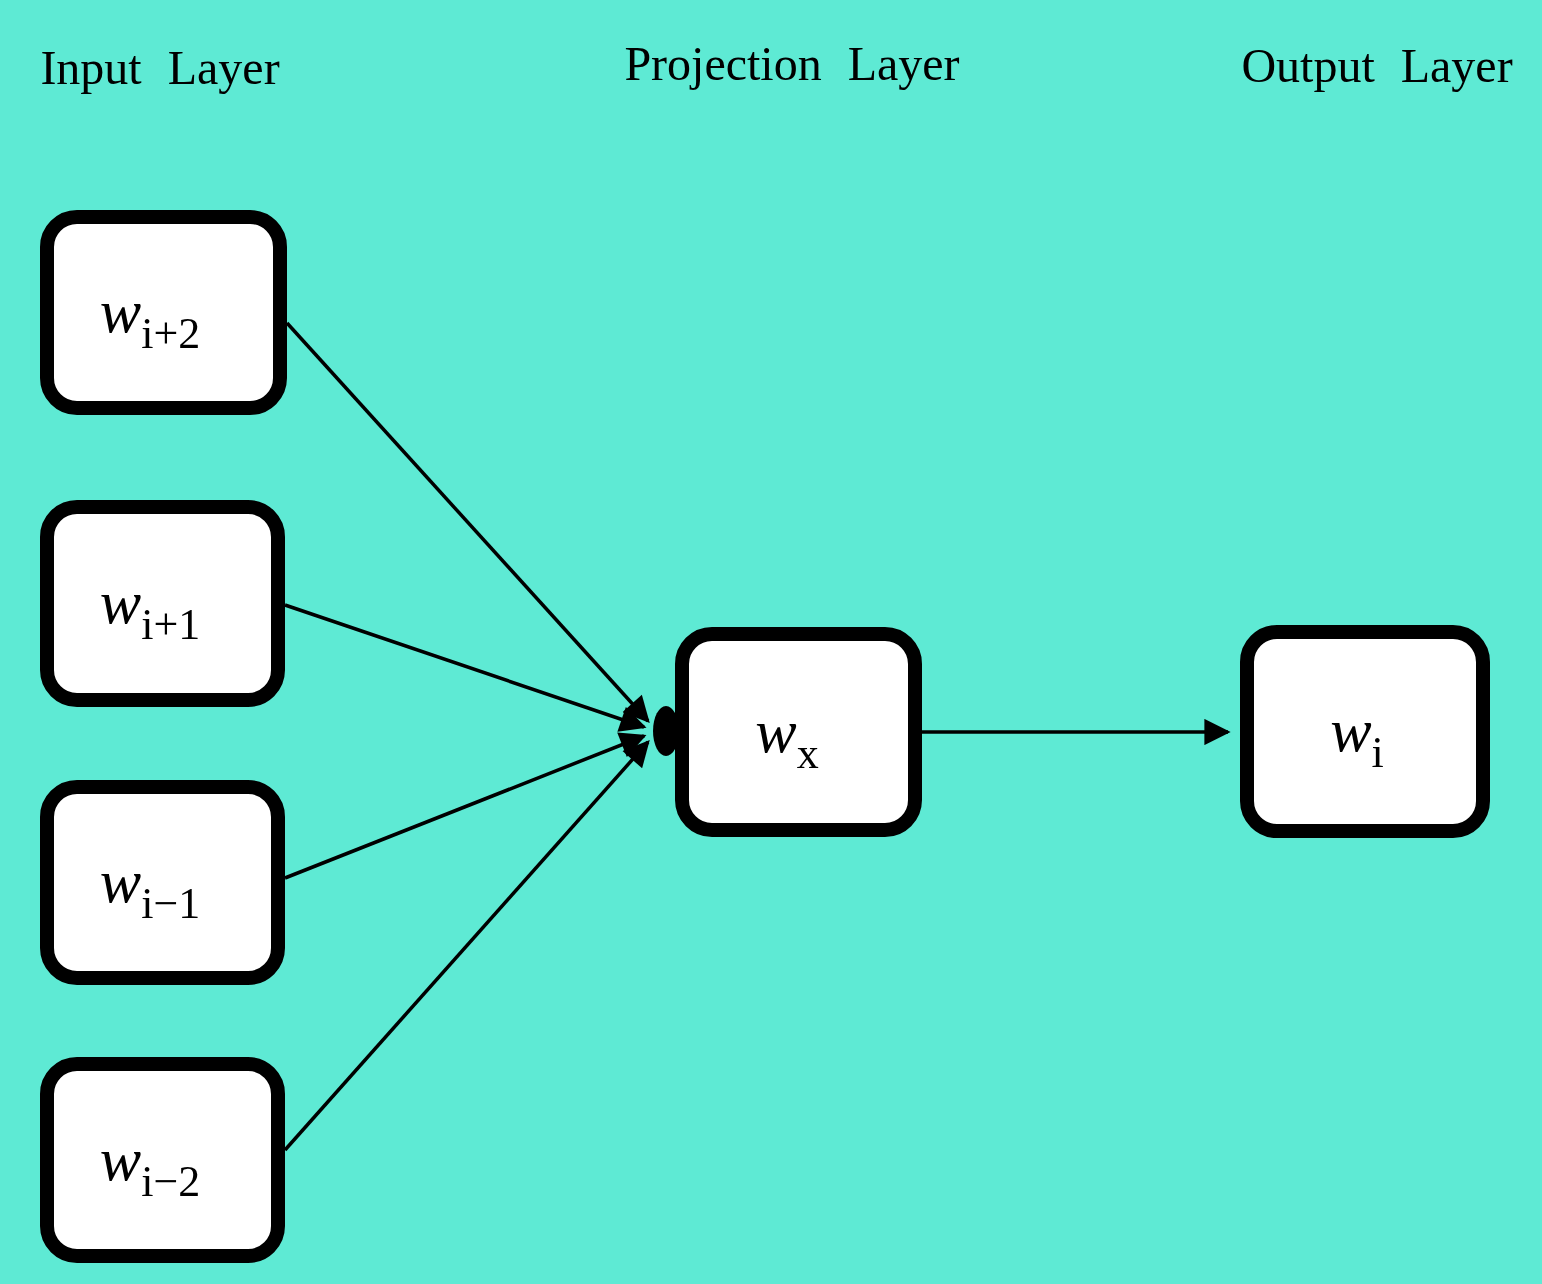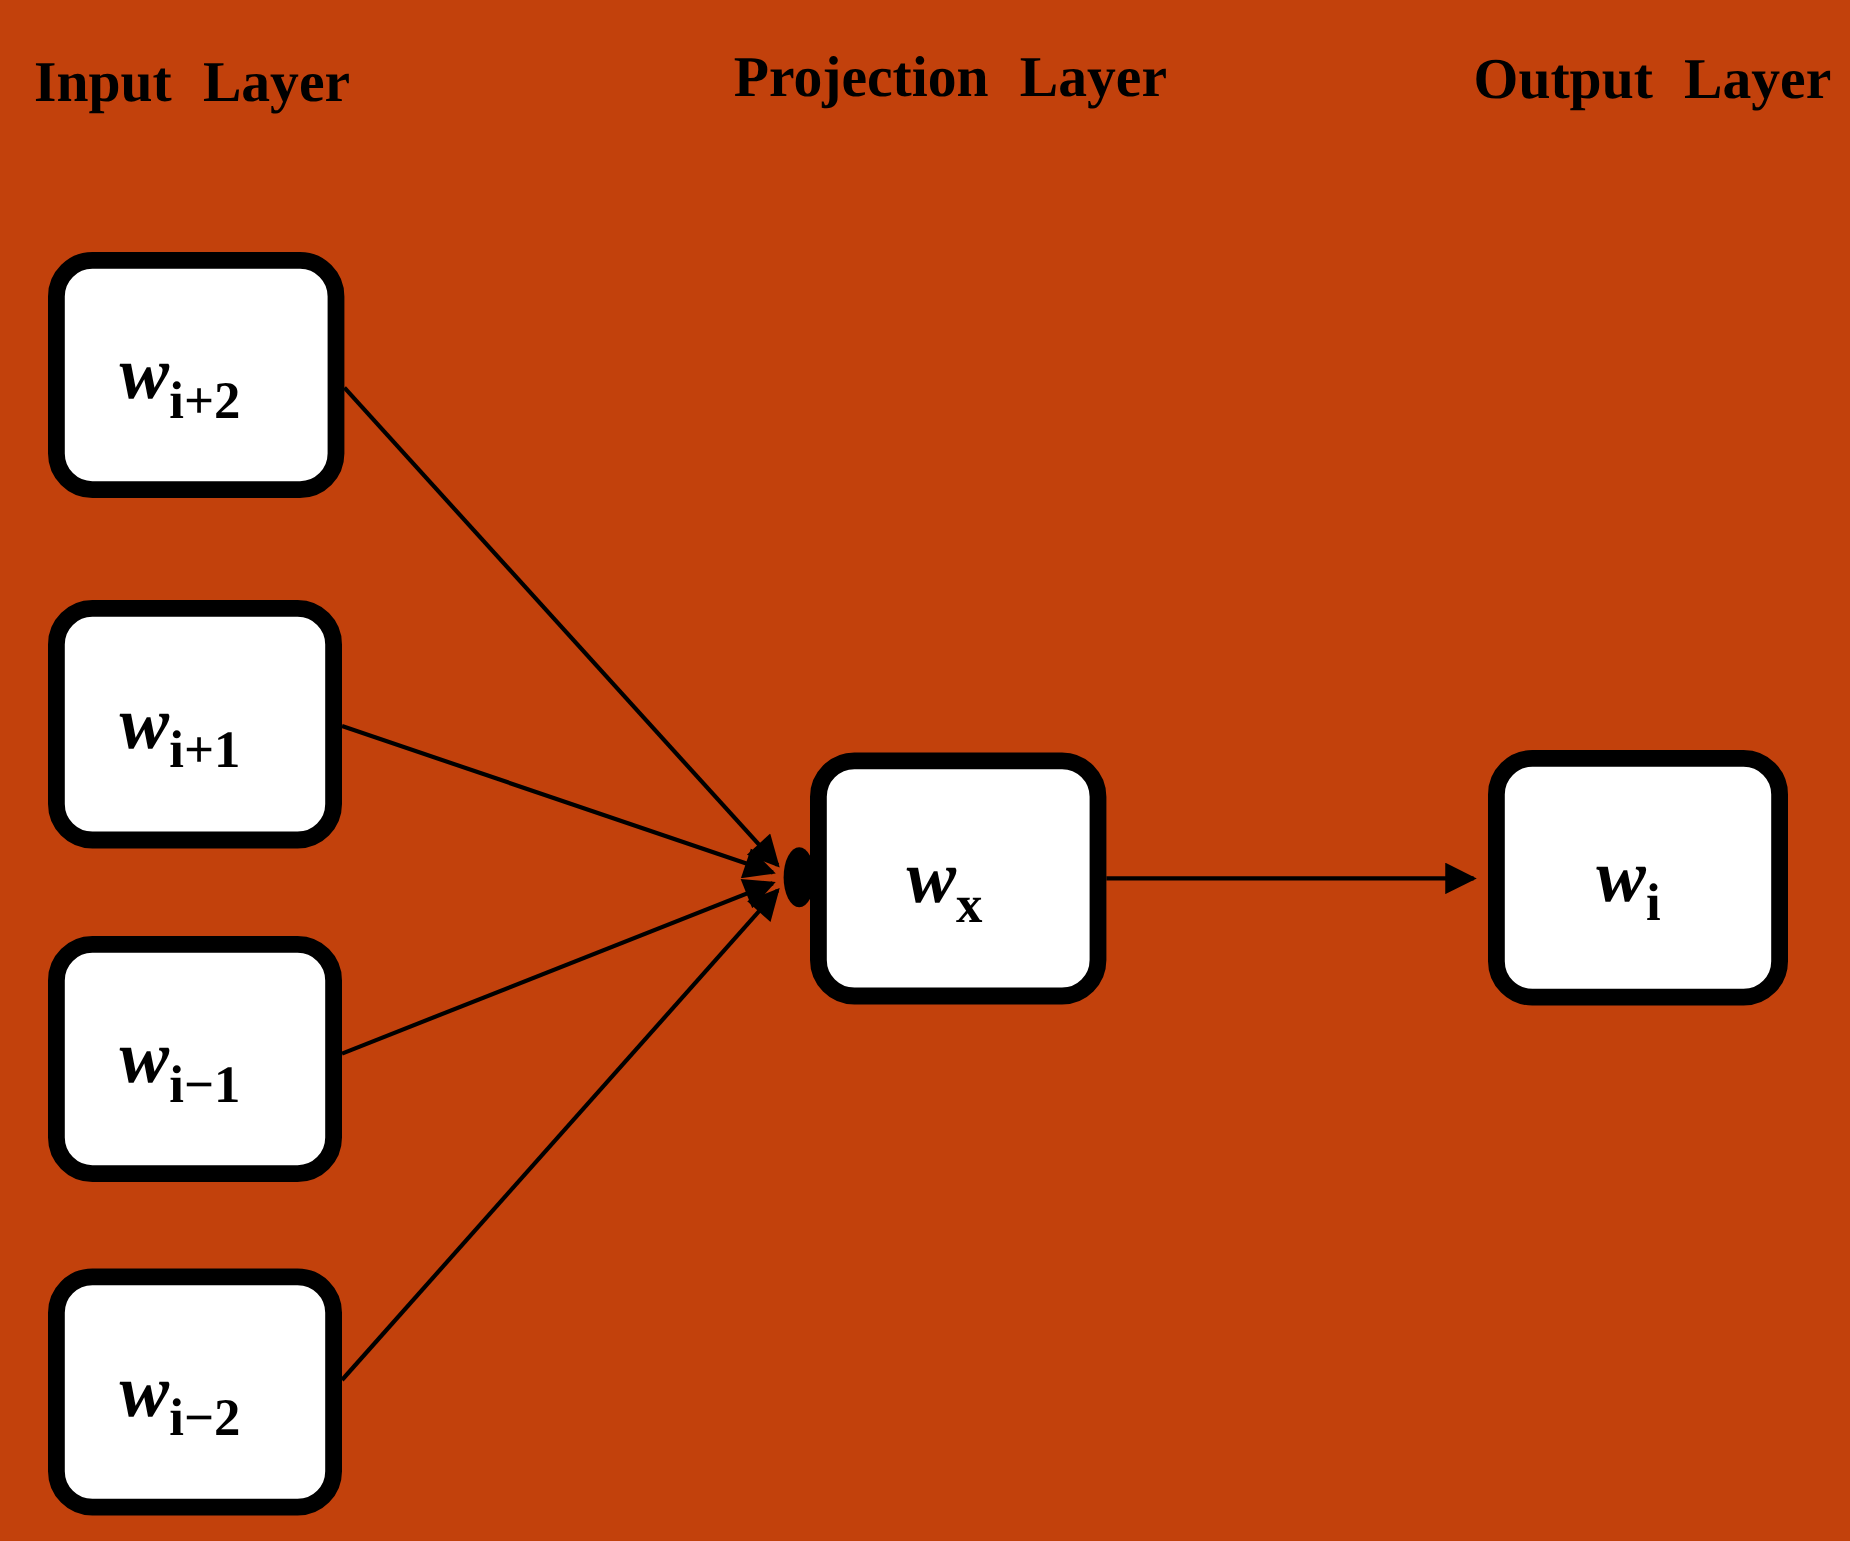--- a/index.html
+++ b/index.html
@@ -4,23 +4,22 @@
 <style>
   html, body {
     margin: 0;
     padding: 0;
     background: #ffffff;
   }
   .canvas {
     position: relative;
     width: 1542px;
     height: 1284px;
-    background: #c2410c;
+    background: #5eead4;
     overflow: hidden;
-    font-weight: bold;
   }
   svg.diagram {
     position: absolute;
     left: 0;
     top: 0;
     width: 1542px;
     height: 1284px;
   }
   .hdr {
     font-family: "Liberation Serif", serif;

